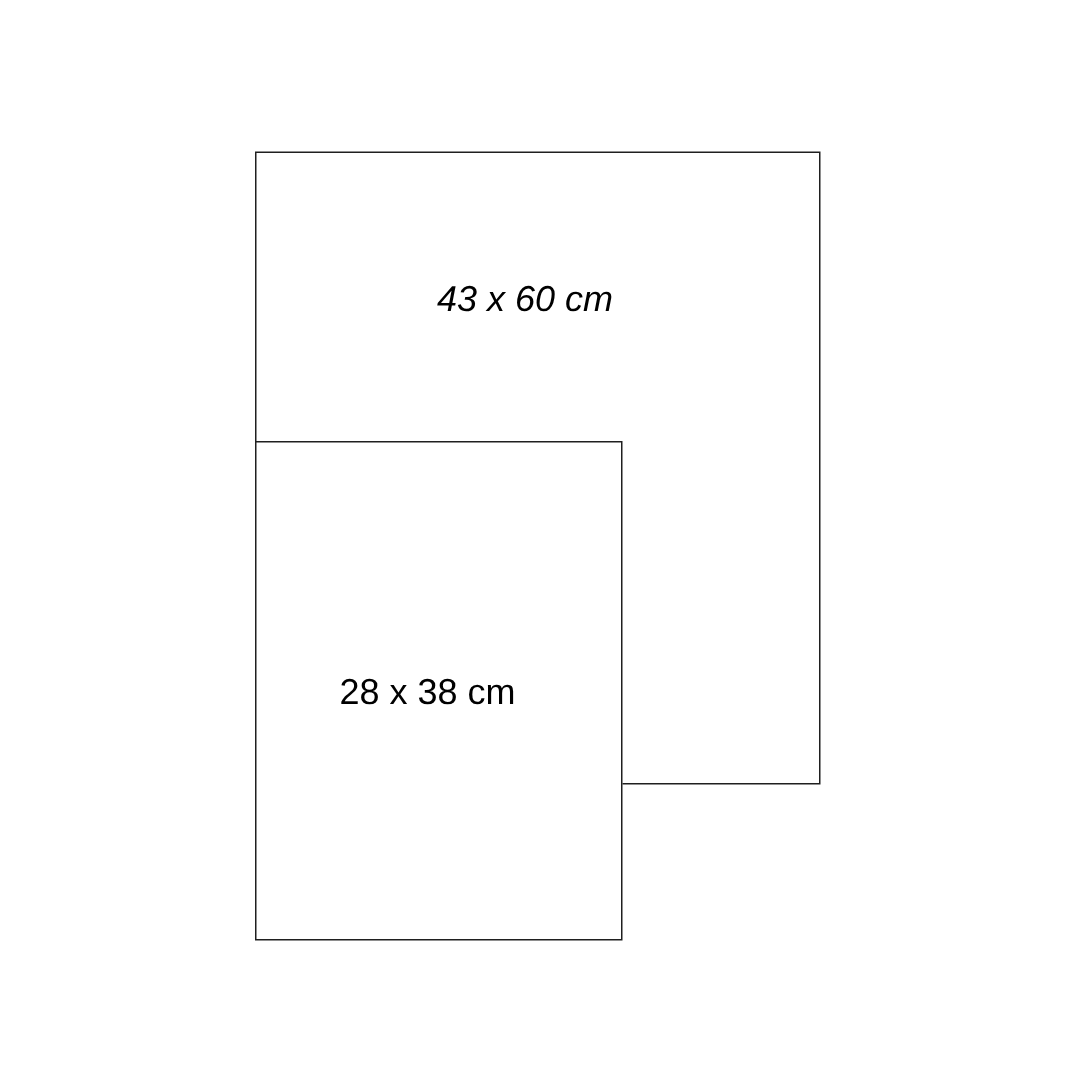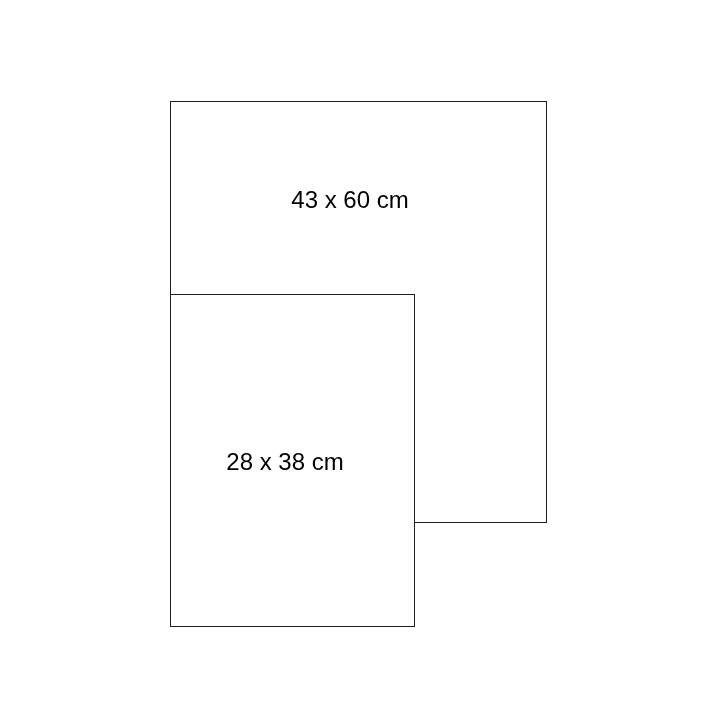--- a/index.html
+++ b/index.html
@@ -19,20 +19,21 @@
     position: absolute;
     box-sizing: border-box;
     border: 1px solid #1f1f1f;
     background: #ffffff;
   }
   .rect-outer {
     left: 170px;
     top: 101px;
     width: 377px;
     height: 422px;
+    font-style: italic;
   }
   .rect-inner {
     left: 170px;
     top: 294px;
     width: 245px;
     height: 333px;
   }
   .dim-label {
     position: absolute;
     transform: translate(-50%, -50%);

